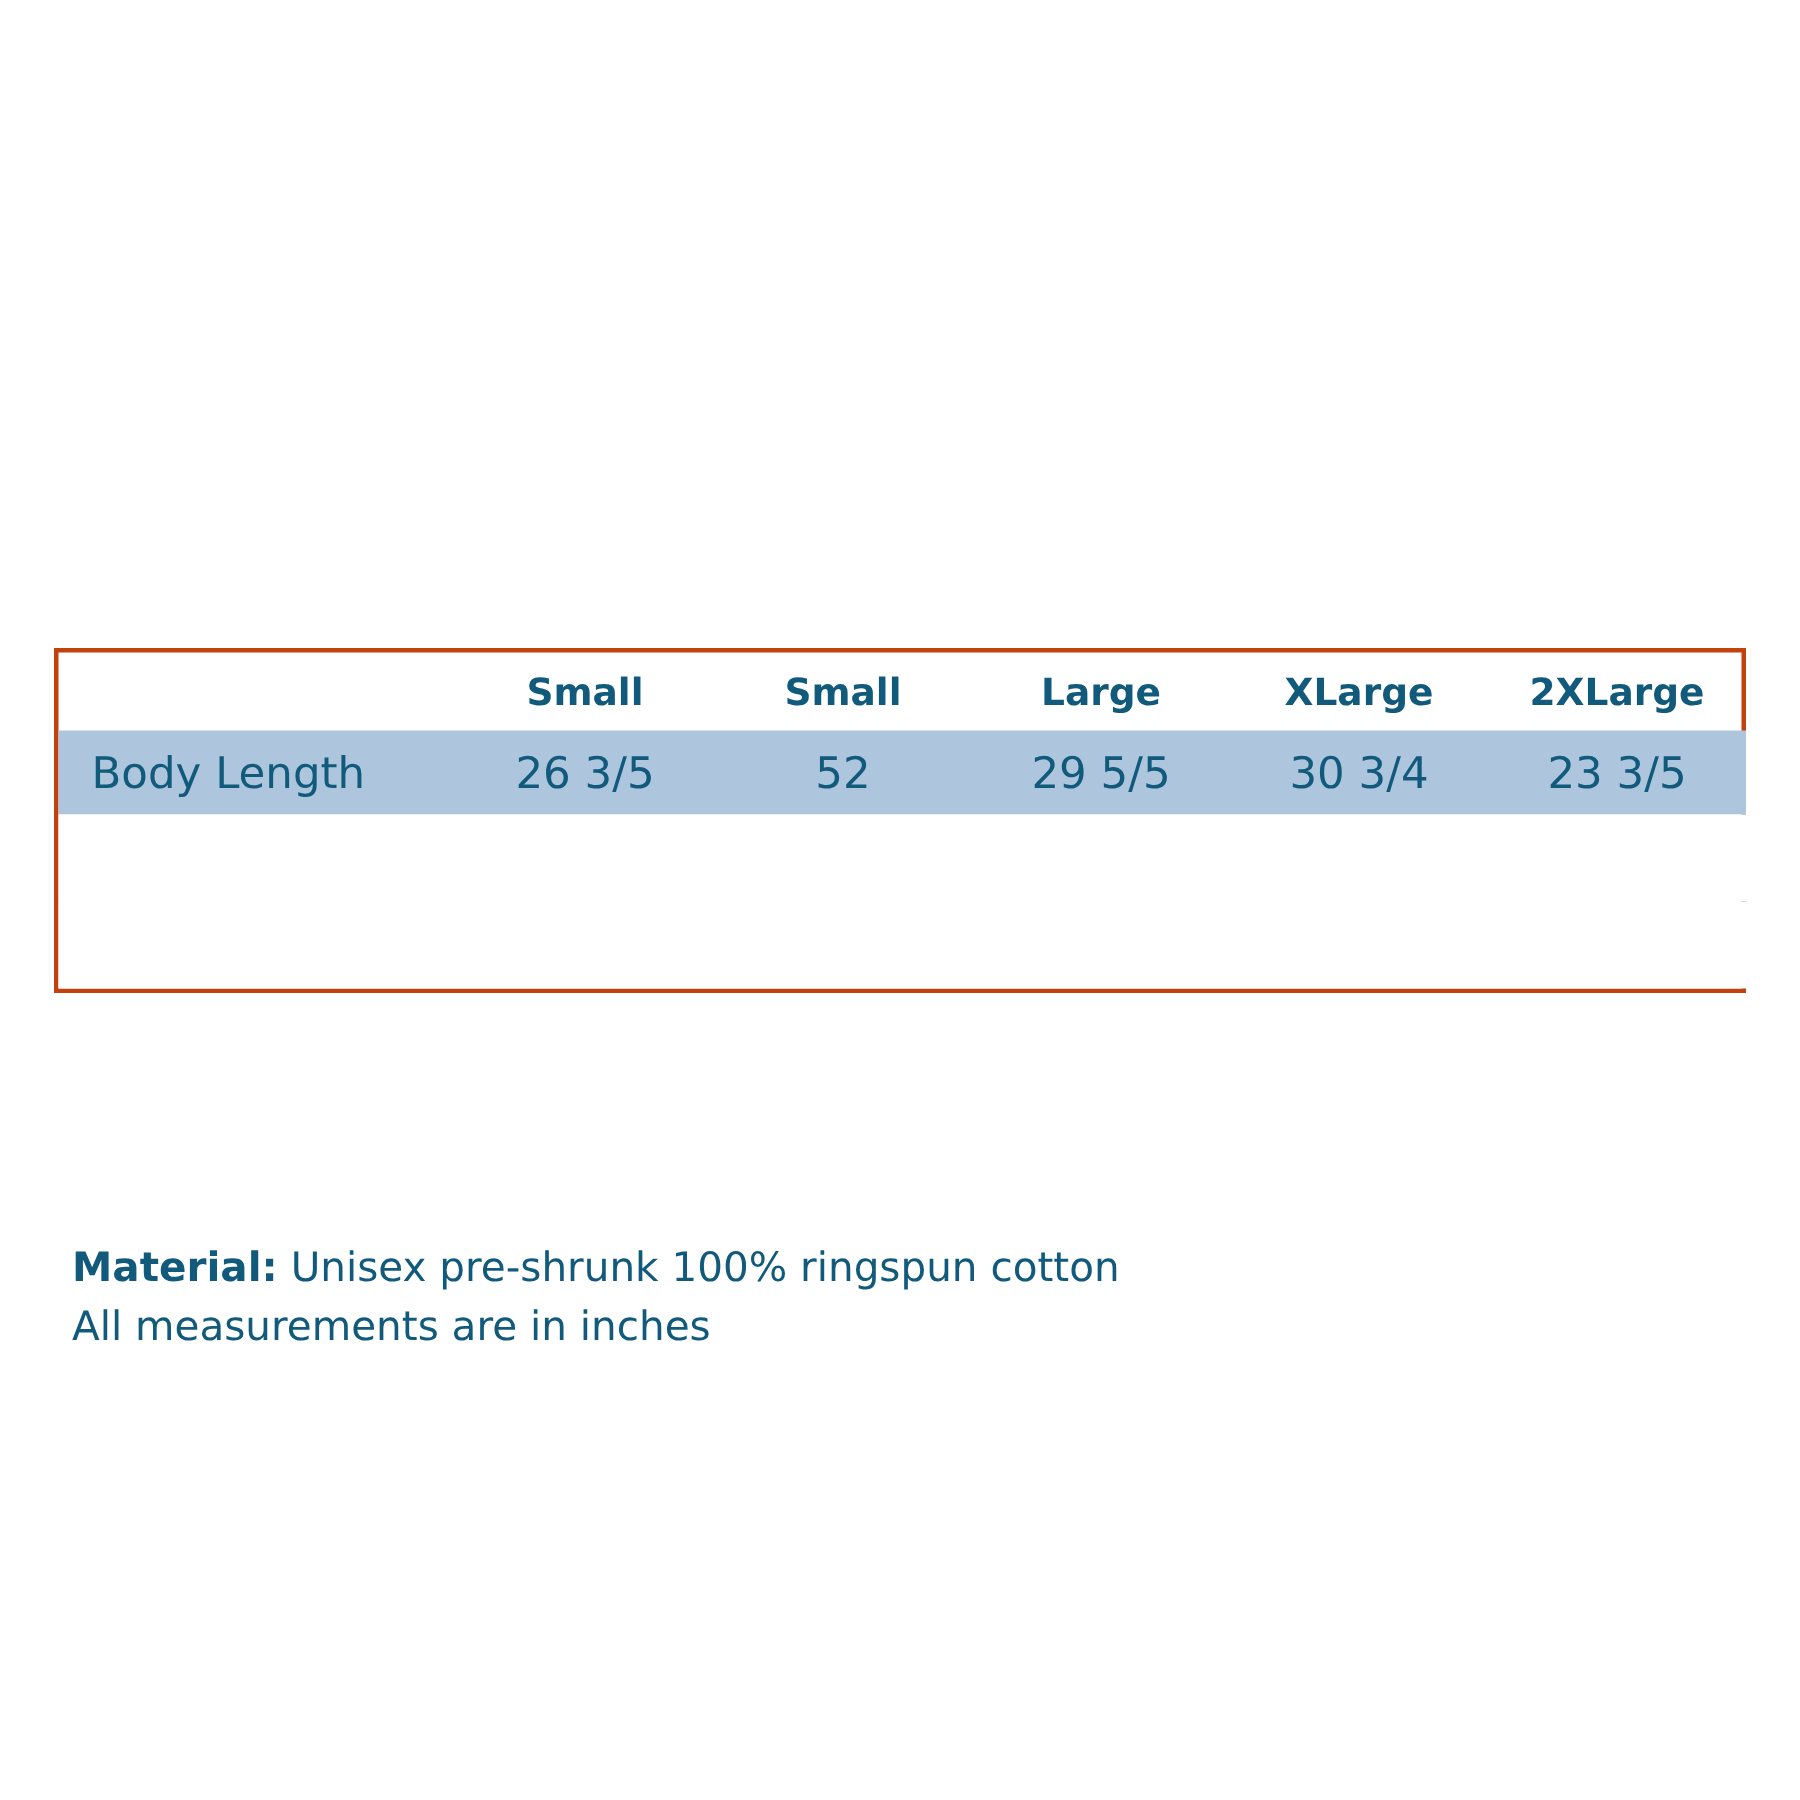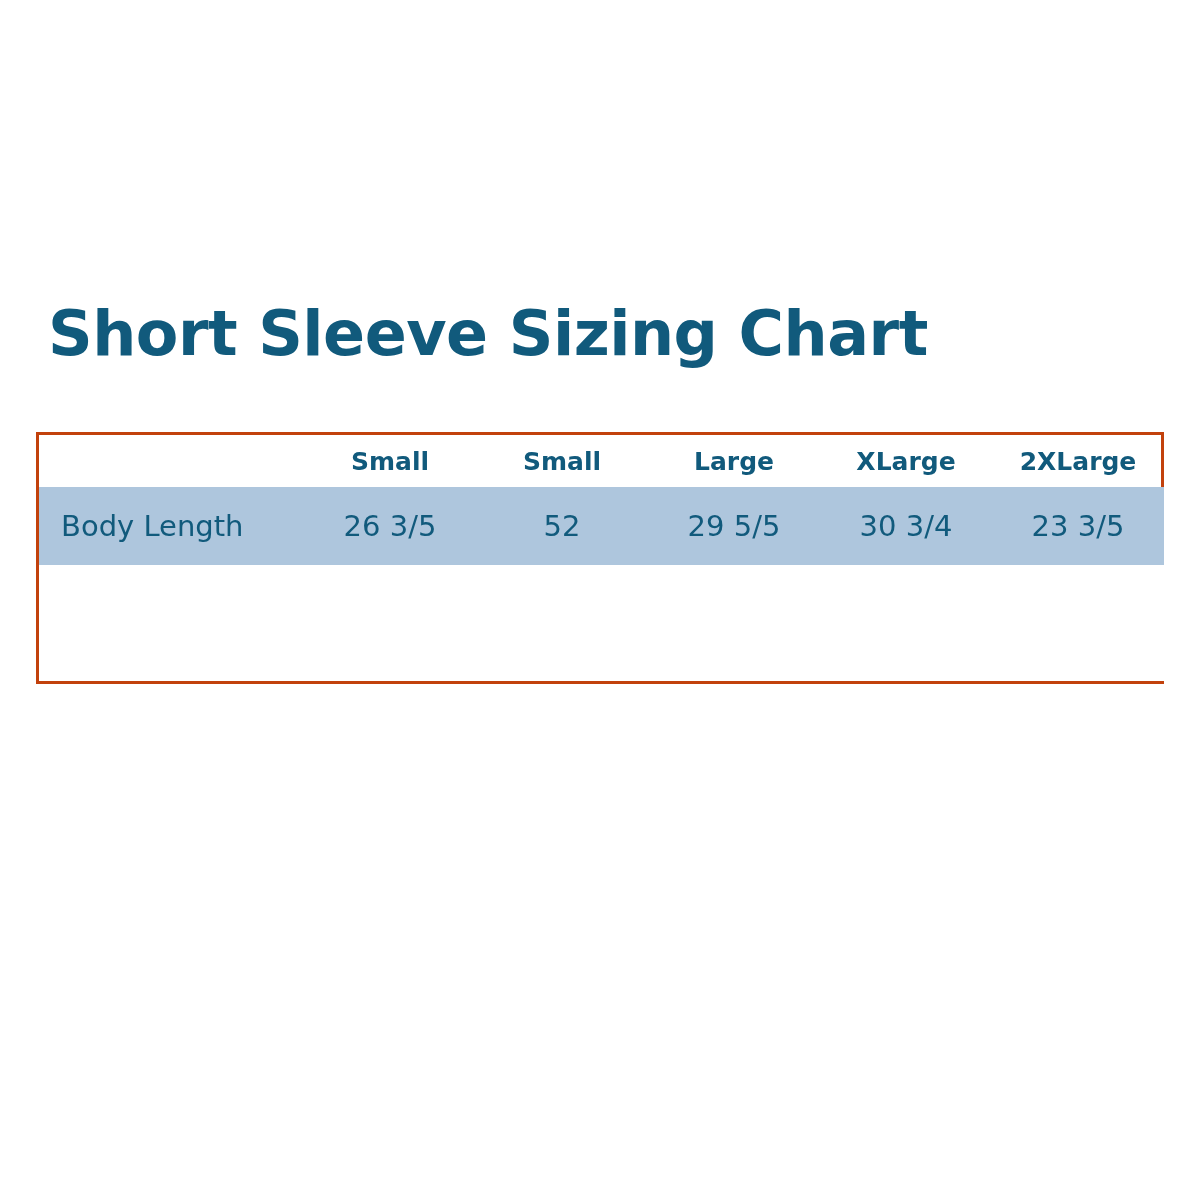--- a/index.html
+++ b/index.html
@@ -65,21 +65,21 @@
   }
   thead th.label-head { }
 
   tbody tr.data-row {
     background: #aec6dd;
   }
   tbody tr.spacer-row {
     background: #ffffff;
   }
   tbody tr.data-row td {
-    height: 78px;
+    height: 56px;
     font-size: 29px;
     font-weight: 400;
   }
   tbody tr.data-row td.row-label {
     text-align: left;
     padding-left: 22px;
     font-size: 29px;
     font-weight: 500;
   }
   tbody tr.spacer-row td {
@@ -99,21 +99,20 @@
   }
   .notes-line {
     white-space: nowrap;
   }
 </style>
 </head>
 <body>
 
 <div class="page">
 
-  <div class="title">Short Sleeve Sizing Chart</div>
 
   <div class="table-wrap">
     <table class="size-table">
       <colgroup>
         <col class="col-label">
         <col class="col-size">
         <col class="col-size">
         <col class="col-size">
         <col class="col-size">
         <col class="col-size">
@@ -150,14 +149,18 @@
           <td></td>
           <td></td>
           <td></td>
           <td></td>
           <td></td>
         </tr>
       </tbody>
     </table>
   </div>
 
+  <div class="notes">
+    <div class="notes-line"><span class="material-label">Material:</span> <span>Unisex pre-shrunk 100% ringspun cotton</span></div>
+    <div class="notes-line">All measurements are in inches</div>
+  </div>
 
 </div>
 
 </body></html>

